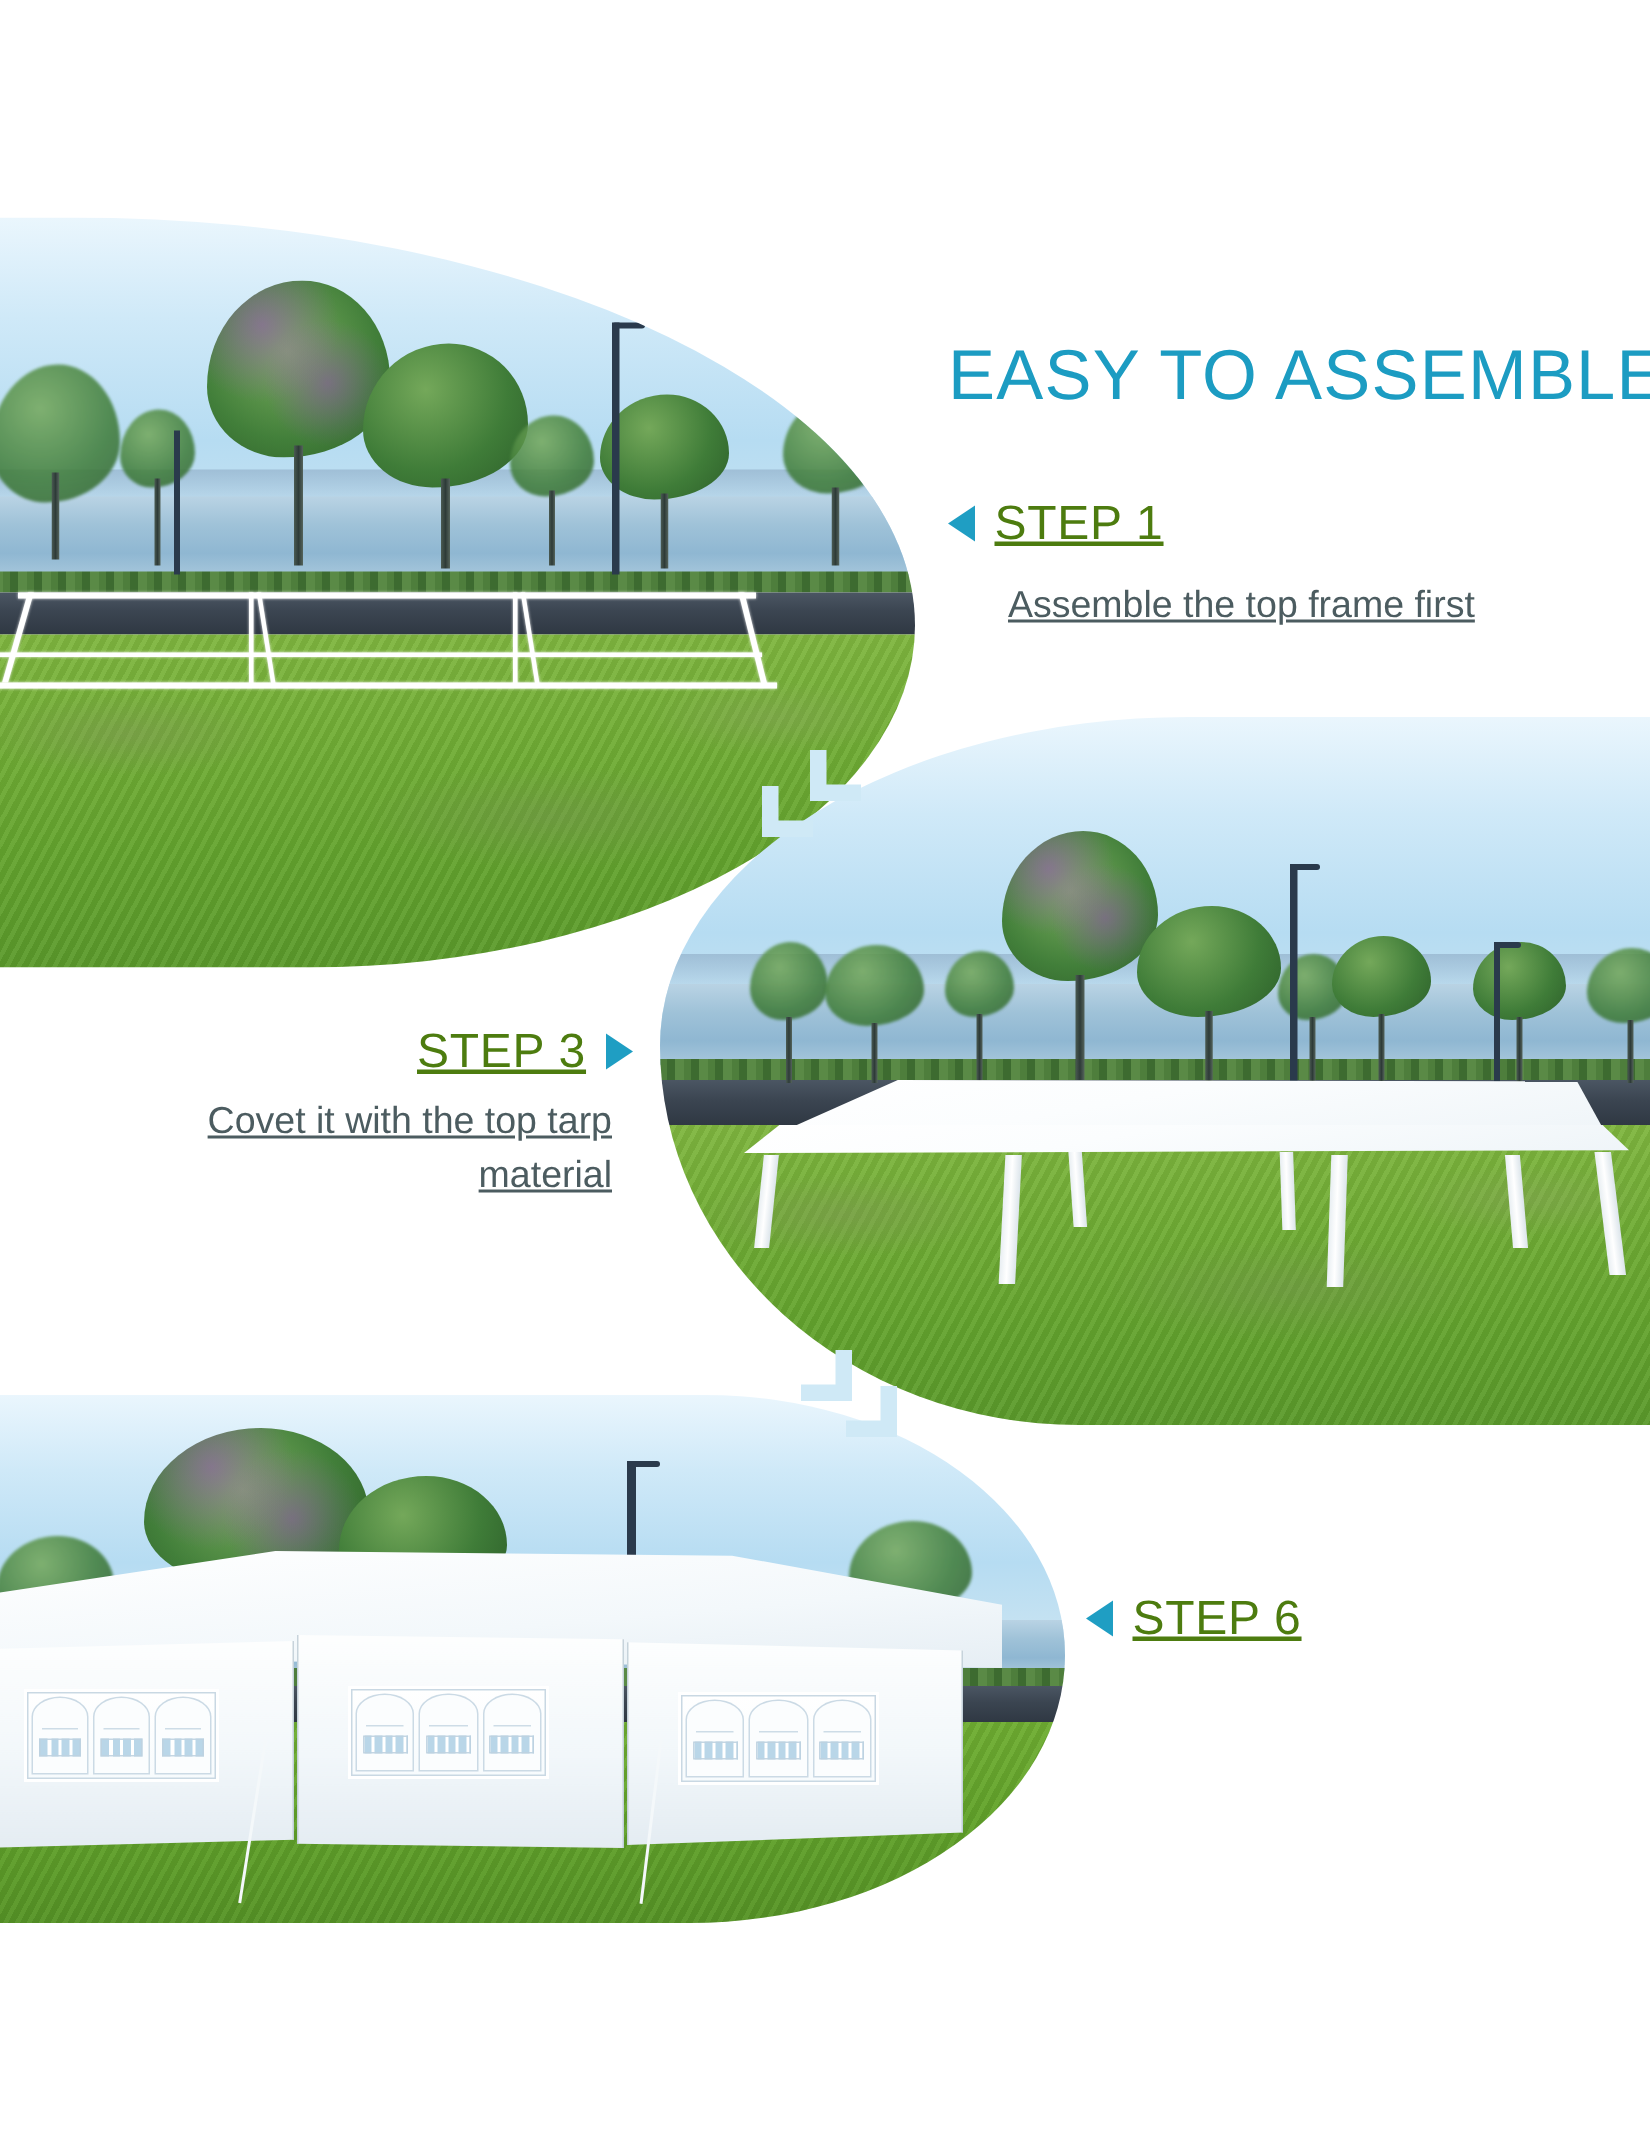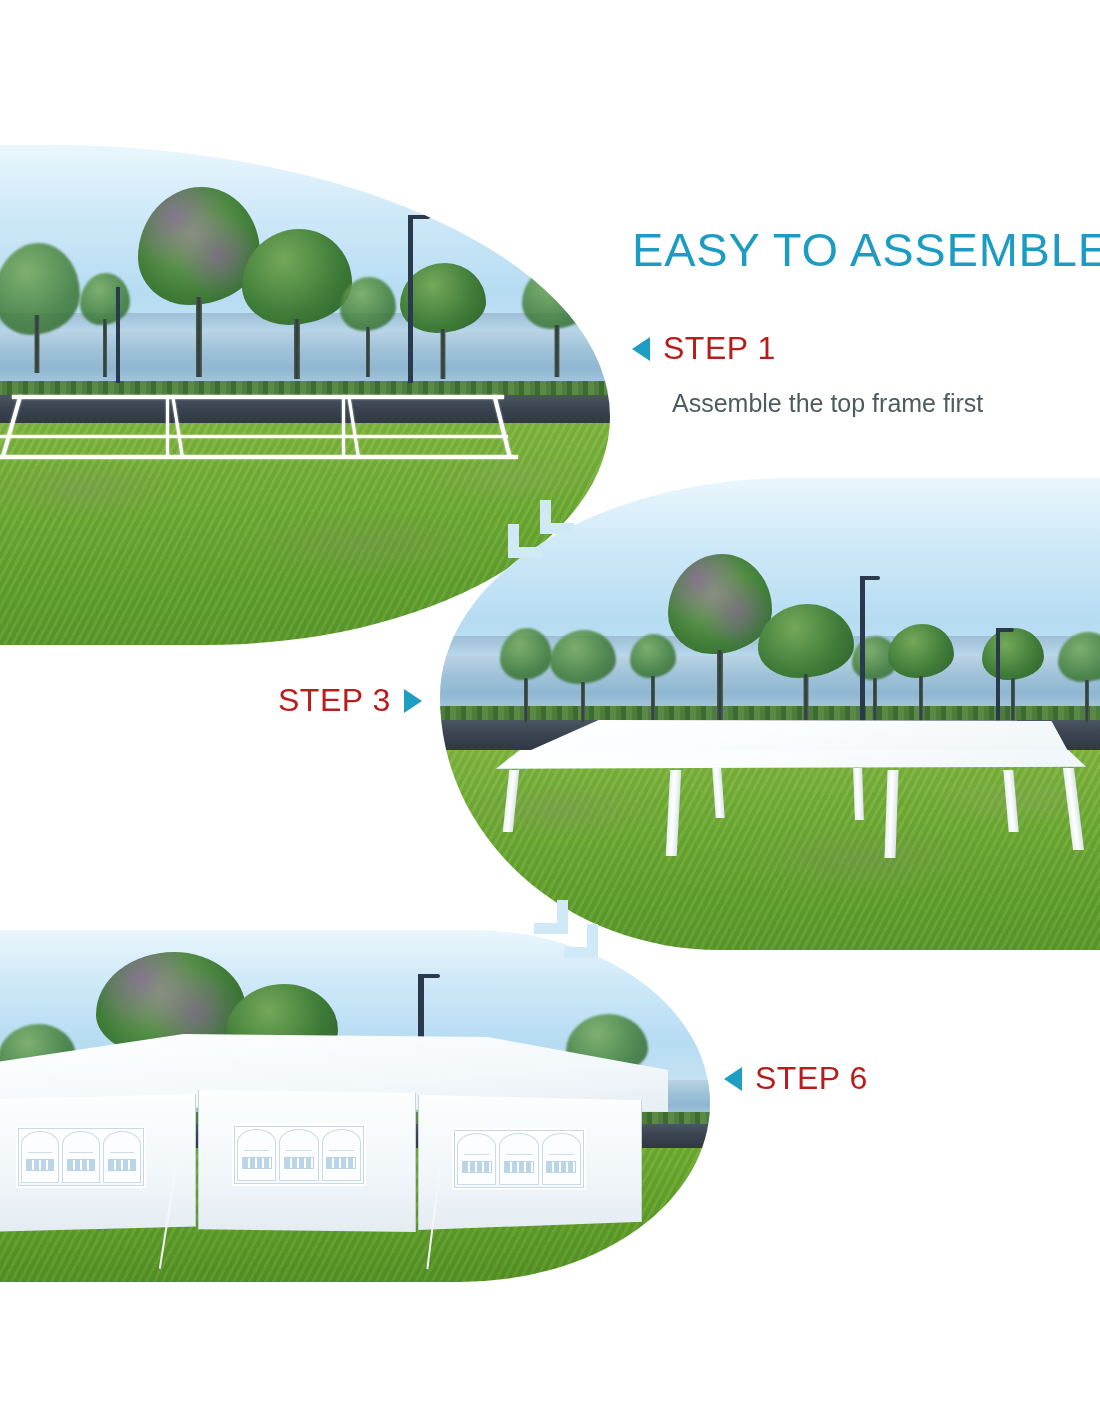--- a/index.html
+++ b/index.html
@@ -147,30 +147,30 @@
   .t3-rope { position:absolute; background:#f4f8fa; transform-origin:top center; }
 
   
   .headline {
     position:absolute; left:632px; top:222px;
     font-size:47px; letter-spacing:.8px; font-weight:400;
     color:#1c9cc2; white-space:nowrap;
   }
   .step-title {
     position:absolute; display:flex; align-items:center; gap:13px;
-    color:#b91c1c; font-size:32px; letter-spacing:.5px;
+    color:#4d7c0f; font-size:32px; letter-spacing:.5px;text-decoration:underline;
   }
   .tri {
     width:0; height:0; border-top:12px solid transparent;
     border-bottom:12px solid transparent;
   }
   .tri.left  { border-right:18px solid #1f9ec3; }
   .tri.right { border-left:18px solid #1f9ec3; }
   .step-desc {
-    position:absolute; color:#4c5c60; font-size:25px; line-height:1.42;
+    position:absolute; color:#4c5c60; font-size:25px; line-height:1.42;text-decoration:underline;
   }
 
   #s1-title { left:632px; top:330px; }
   #s1-desc  { left:672px; top:386px; width:400px; }
 
   #s2-title { left:278px; top:682px; }
   #s2-desc  { left:60px;  top:730px; width:348px; text-align:right; }
 
   #s3-title { left:724px; top:1060px; }
   #s3-desc  { left:758px; top:1112px; width:310px; }
@@ -399,19 +399,20 @@
   <div class="step-title" id="s1-title">
     <span class="tri left"></span>
     <span>STEP 1</span>
   </div>
   <div class="step-desc" id="s1-desc">Assemble the top frame first</div>
 
   <div class="step-title" id="s2-title">
     <span>STEP 3</span>
     <span class="tri right"></span>
   </div>
+  <div class="step-desc" id="s2-desc">Covet it with the top tarp material</div>
 
   <div class="step-title" id="s3-title">
     <span class="tri left"></span>
     <span>STEP 6</span>
   </div>
 
 </div>
 
 </body></html>

